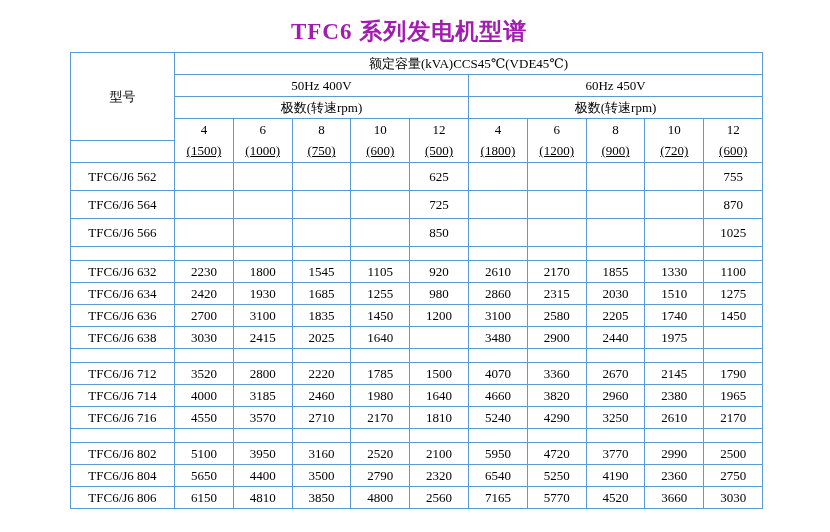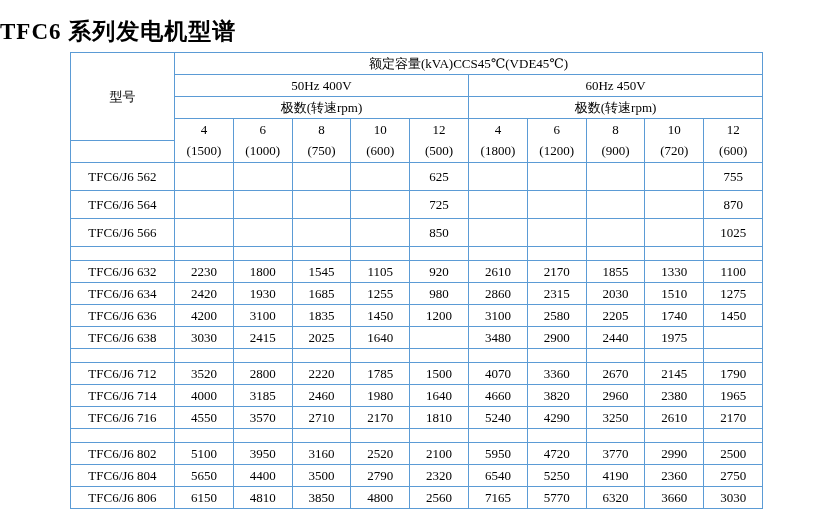--- a/index.html
+++ b/index.html
@@ -8,22 +8,22 @@
     background: #ffffff;
   }
   body {
     width: 830px;
     height: 532px;
     font-family: "Liberation Serif", "DejaVu Serif", serif;
     position: relative;
     overflow: hidden;
   }
   #page-title {
-    text-align: left;
-    color: #000000;
+    text-align: center;
+    color: #a21caf;
     font-size: 23px;
     font-weight: bold;
     letter-spacing: 1px;
     margin: 16px 12px 10px 0;
     font-family: "Liberation Serif", "DejaVu Serif", serif;
   }
   .table-wrap {
     position: absolute;
     left: 70px;
     top: 52px;
@@ -63,20 +63,21 @@
     font-size: 13px;
     height: 17px;
     line-height: 17px;
     border-bottom: none !important;
   }
   .pole-rpm {
     font-size: 12px;
     height: 17px;
     line-height: 17px;
     border-top: none !important;
+    text-decoration: underline;
   }
   td.model {
     text-align: left;
     padding-left: 5px;
     font-size: 13px;
     font-family: "Liberation Serif", "DejaVu Serif", serif;
   }
   tr.tall td {
     height: 27px;
     line-height: 27px;
@@ -224,21 +225,21 @@
           <td>1255</td>
           <td>980</td>
           <td>2860</td>
           <td>2315</td>
           <td>2030</td>
           <td>1510</td>
           <td>1275</td>
         </tr>
         <tr class="">
           <td class="model">TFC6/J6 636</td>
-          <td>4200</td>
+          <td>2700</td>
           <td>3100</td>
           <td>1835</td>
           <td>1450</td>
           <td>1200</td>
           <td>3100</td>
           <td>2580</td>
           <td>2205</td>
           <td>1740</td>
           <td>1450</td>
         </tr>
@@ -348,19 +349,19 @@
         </tr>
         <tr class="">
           <td class="model">TFC6/J6 806</td>
           <td>6150</td>
           <td>4810</td>
           <td>3850</td>
           <td>4800</td>
           <td>2560</td>
           <td>7165</td>
           <td>5770</td>
-          <td>6320</td>
+          <td>4520</td>
           <td>3660</td>
           <td>3030</td>
         </tr>
       </tbody>
   </table>
 </div>
 
 </body></html>

